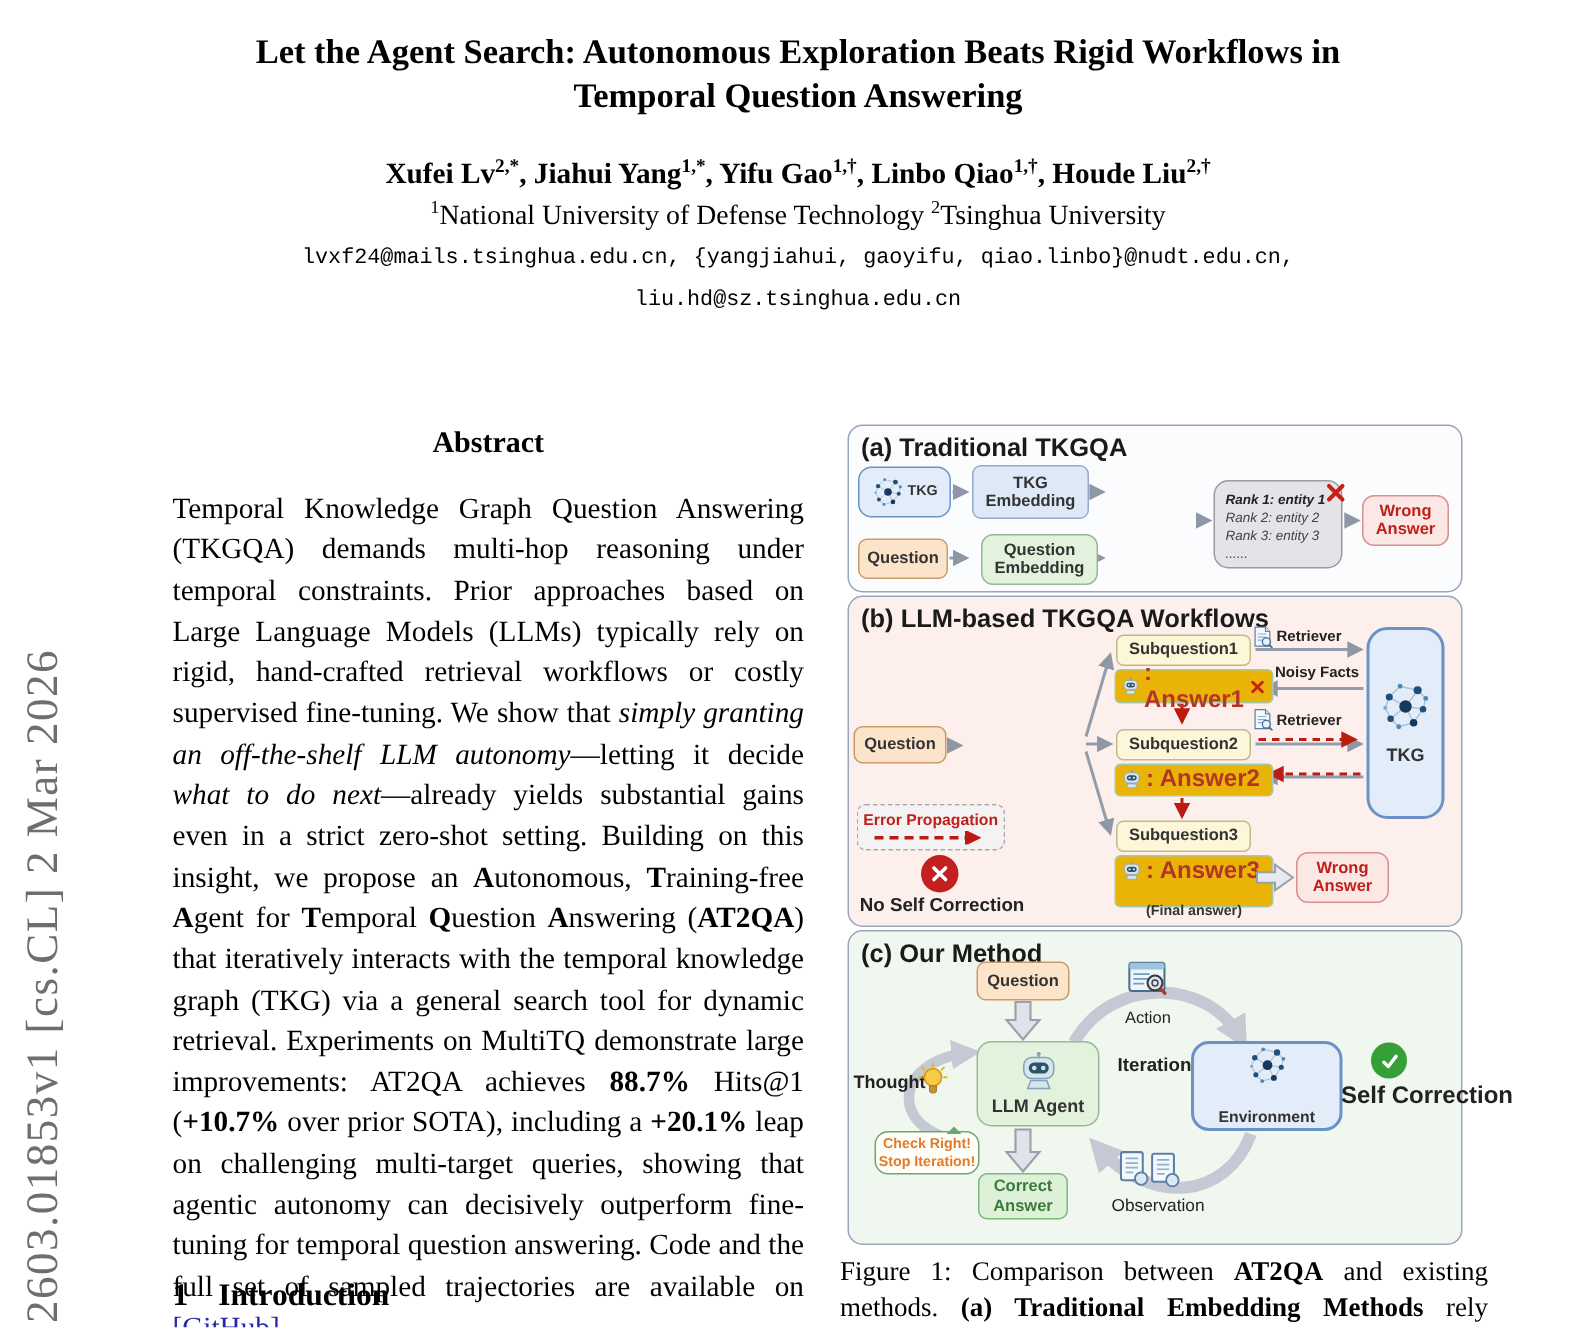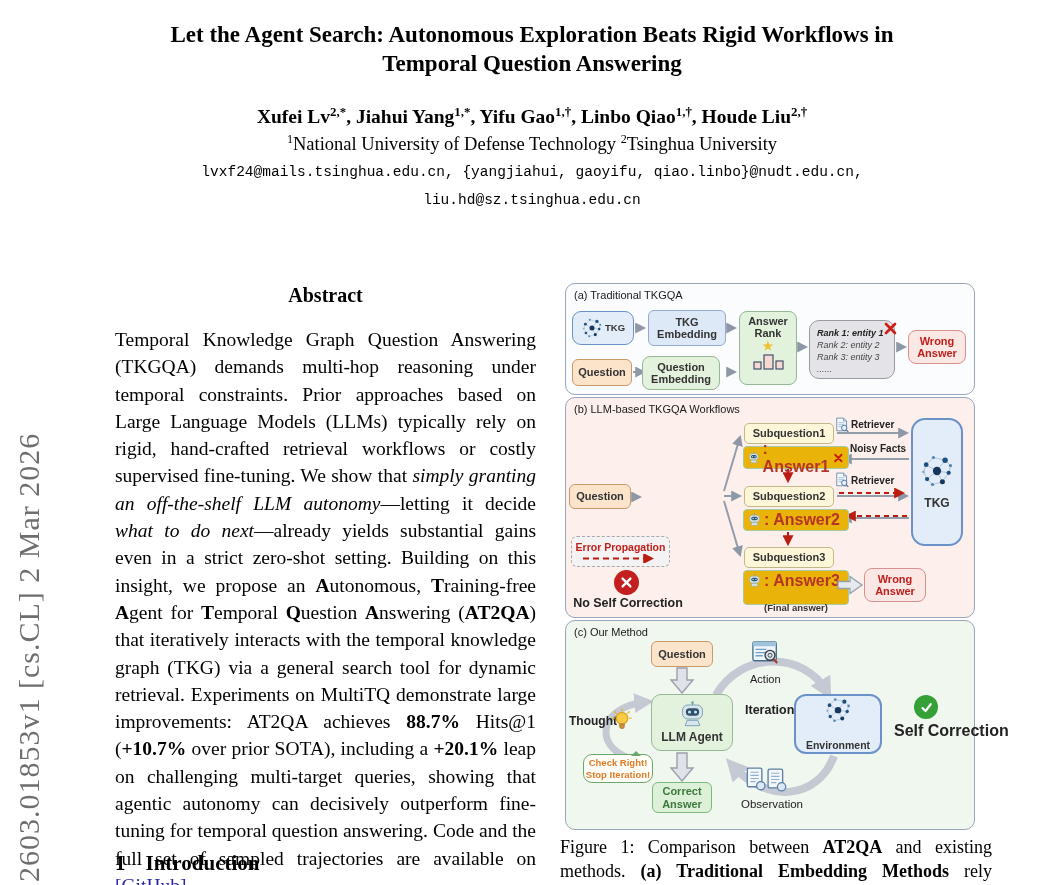--- a/index.html
+++ b/index.html
@@ -33,21 +33,21 @@
   .intro{position:absolute;top:851px;left:115px;font-size:21px;font-weight:bold;}
   .intro .num{margin-right:20px;}
 
   
   .figure{position:absolute;top:283px;left:565px;width:410px;height:547px;}
   .panel{position:absolute;left:0;width:410px;border:1.5px solid #98a5ba;
     border-radius:10px;box-sizing:border-box;font-family:"Liberation Sans",sans-serif;}
   .panel-a{top:0;height:112px;background:#fbfcfe;}
   .panel-b{top:114px;height:221px;background:#fdf0ec;}
   .panel-c{top:337px;height:210px;background:#f0f7ef;}
-  .plabel{position:absolute;left:8px;top:5px;font-size:11px;font-weight:normal;color:#1a1a1a;text-align:right;}
+  .plabel{position:absolute;left:8px;top:5px;font-size:17px;font-weight:bold;color:#1a1a1a;text-align:right;}
   .ov{position:absolute;left:0;top:0;}
 
   .fb{position:absolute;display:flex;align-items:center;justify-content:center;
     text-align:center;font-weight:bold;color:#333;box-sizing:border-box;
     font-size:11px;line-height:1.12;}
   .peach{background:#fce4cb;border:1.5px solid #c99a6a;border-radius:6px;}
   .greenbox{background:#e2f2dd;border:1.5px solid #97b897;border-radius:8px;}
   .bluebox{background:#dde9f7;border:1.5px solid #94aacb;border-radius:6px;}
   .cream{background:#fdf6d8;border:1.5px solid #c2b98a;border-radius:5px;}
   .pinkbox{background:#fbe7e4;border:1.5px solid #d89090;border-radius:8px;color:#c0201c;}
@@ -193,33 +193,22 @@
       <div class="plabel">(a) Traditional TKGQA</div>
 
       <div class="fb tkgblue" style="left:6px;top:27px;width:62px;height:34px;gap:2px;border-width:1.5px;border-radius:9px;">
         <svg width="22" height="22">
             <use href="#sym-network"></use>
           </svg>
         <span style="font-size:9.5px;">TKG</span>
       </div>
       <div class="fb bluebox" style="left:82px;top:26px;width:78px;height:36px;padding:0 8px;">TKG Embedding</div>
       <div class="fb peach" style="left:6px;top:75px;width:60px;height:27px;">Question</div>
-      <div class="fb greenbox" style="left:76px;top:72px;width:78px;height:34px;padding:0 4px;">Question Embedding</div>
-
-      <div class="fb greenbox col" style="left:173px;top:27px;width:58px;height:74px;padding:3px 2px;justify-content:flex-start;">
-        <span style="padding:0 6px;">Answer Rank</span>
-        <span style="color:#f0c030;font-size:12px;line-height:12px;">★</span>
-        <svg width="34" height="18">
-          <g fill="#f6d9d2" stroke="#44506a" stroke-width="1.2">
-            <rect x="3" y="10" width="7" height="7"></rect>
-            <rect x="13" y="3" width="9" height="14"></rect>
-            <rect x="25" y="9" width="7" height="8"></rect>
-          </g>
-        </svg>
-      </div>
+      <div class="fb greenbox" style="left:88px;top:72px;width:78px;height:34px;padding:0 4px;">Question Embedding</div>
+
 
       <div class="fb graybox col" style="left:243px;top:36px;width:86px;height:59px;align-items:flex-start;padding:3px 7px;justify-content:flex-end;">
         <div class="ranktxt rank1">Rank 1: entity 1</div>
         <div class="ranktxt">Rank 2: entity 2</div>
         <div class="ranktxt">Rank 3: entity 3</div>
         <div class="ranktxt">......</div>
       </div>
       <svg width="15" height="15" style="position:absolute;left:317px;top:37px;color:#cc1f14;">
           <use href="#sym-x"></use>
         </svg>
@@ -358,21 +347,21 @@
           </svg>
         <span style="font-size:12px;">LLM Agent</span>
       </div>
 
       <svg width="27" height="27" style="position:absolute;left:186px;top:19px;">
           <use href="#sym-browser"></use>
         </svg>
       <div class="flabel" style="left:184px;top:52px;font-weight:normal;font-size:11px;">Action</div>
       <div class="flabel" style="left:179px;top:82px;font-size:12.5px;">Iteration</div>
 
-      <div class="fb tkgblue col" style="left:228px;top:73px;width:88px;height:60px;gap:16px;border-radius:12px;">
+      <div class="fb tkgblue col" style="left:228px;top:73px;width:101px;height:60px;gap:16px;border-radius:12px;">
         <svg width="34" height="34">
             <use href="#sym-network"></use>
           </svg>
         <span style="font-size:10.5px;">Environment</span>
       </div>
 
       <div class="ccircle" style="left:348px;top:74px;">
         <svg width="13" height="13">
             <use href="#sym-check"></use>
           </svg>

